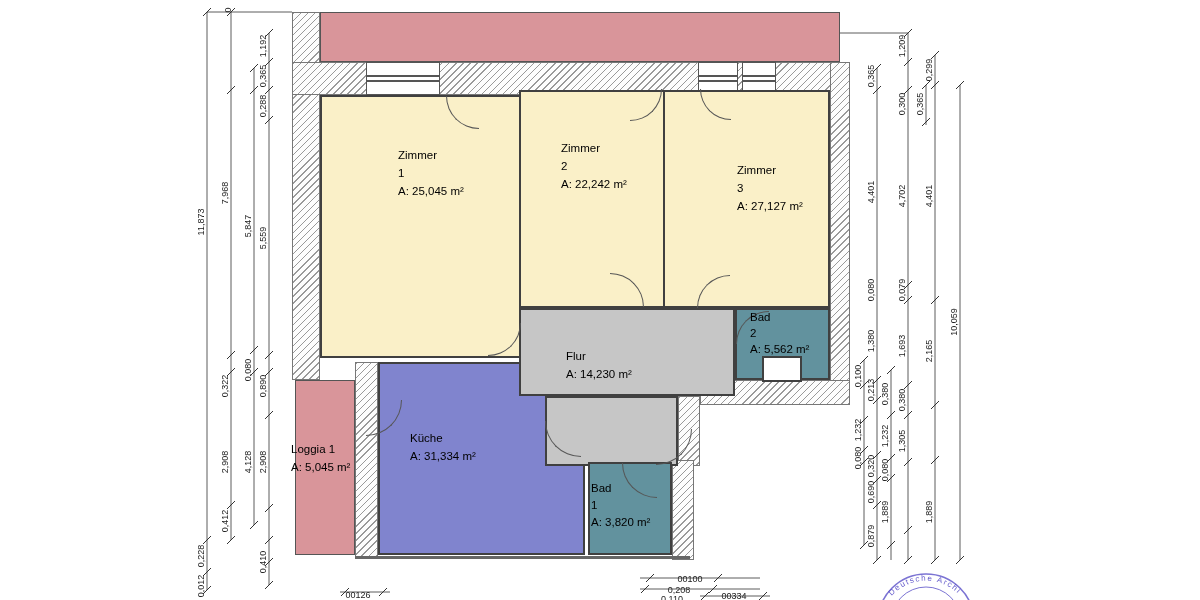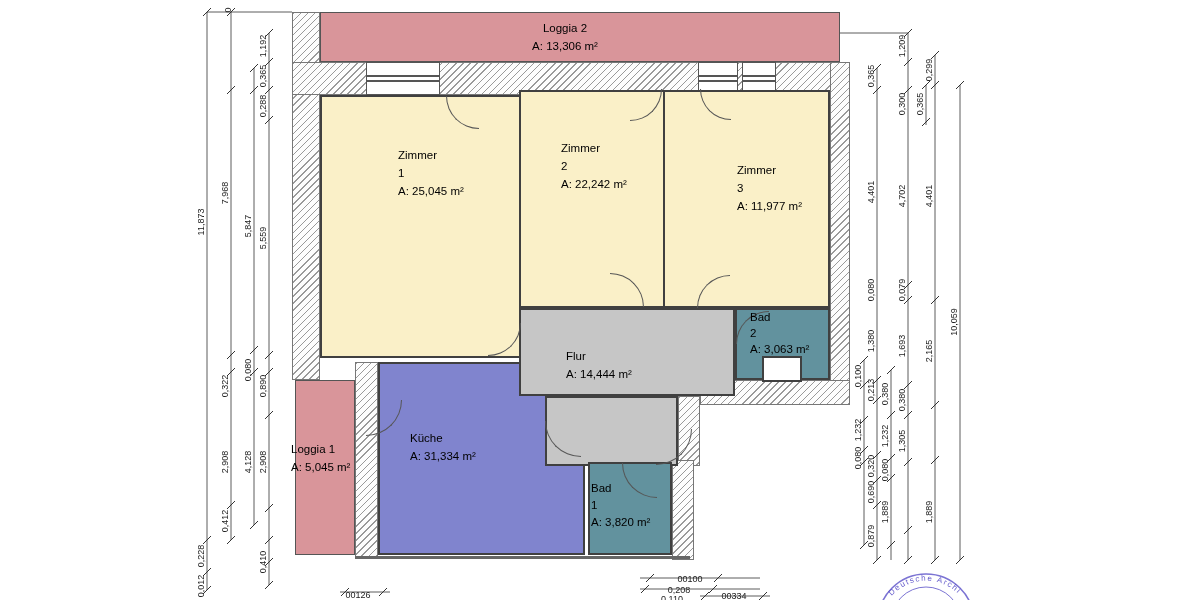--- a/index.html
+++ b/index.html
@@ -149,47 +149,43 @@
   <span class="dv" style="left:885px;top:512px">1,889</span>
   <span class="dv" style="left:929px;top:512px">1,889</span>
   <span class="dv" style="left:871px;top:536px">0,879</span>
 
   <span class="dh" style="left:358px;top:595px">00126</span>
   <span class="dh" style="left:690px;top:579px">00100</span>
   <span class="dh" style="left:679px;top:590px">0,208</span>
   <span class="dh" style="left:672px;top:599px">0,110</span>
   <span class="dh" style="left:734px;top:596px">00334</span>
 
-  <div class="rlabel center" style="left:485px;top:19px;width:160px;">
-    <div>Loggia 2</div>
-    <div>A: 13,306 m²</div>
-  </div>
   <div class="rlabel" style="left:398px;top:146px;">
     <div>Zimmer</div>
     <div>1</div>
     <div>A: 25,045 m²</div>
   </div>
   <div class="rlabel" style="left:561px;top:139px;">
     <div>Zimmer</div>
     <div>2</div>
     <div>A: 22,242 m²</div>
   </div>
   <div class="rlabel" style="left:737px;top:161px;">
     <div>Zimmer</div>
     <div>3</div>
-    <div>A: 11,977 m²</div>
+    <div>A: 27,127 m²</div>
   </div>
   <div class="rlabel" style="left:750px;top:309px;line-height:16px;">
     <div>Bad</div>
     <div>2</div>
-    <div>A: 3,063 m²</div>
+    <div>A: 5,562 m²</div>
   </div>
   <div class="rlabel" style="left:566px;top:347px;">
     <div>Flur</div>
-    <div>A: 14,444 m²</div>
+    <div>A: 14,230 m²</div>
   </div>
   <div class="rlabel" style="left:291px;top:440px;">
     <div>Loggia 1</div>
     <div>A: 5,045 m²</div>
   </div>
   <div class="rlabel" style="left:410px;top:429px;">
     <div>Küche</div>
     <div>A: 31,334 m²</div>
   </div>
   <div class="rlabel" style="left:591px;top:480px;line-height:17px;">

